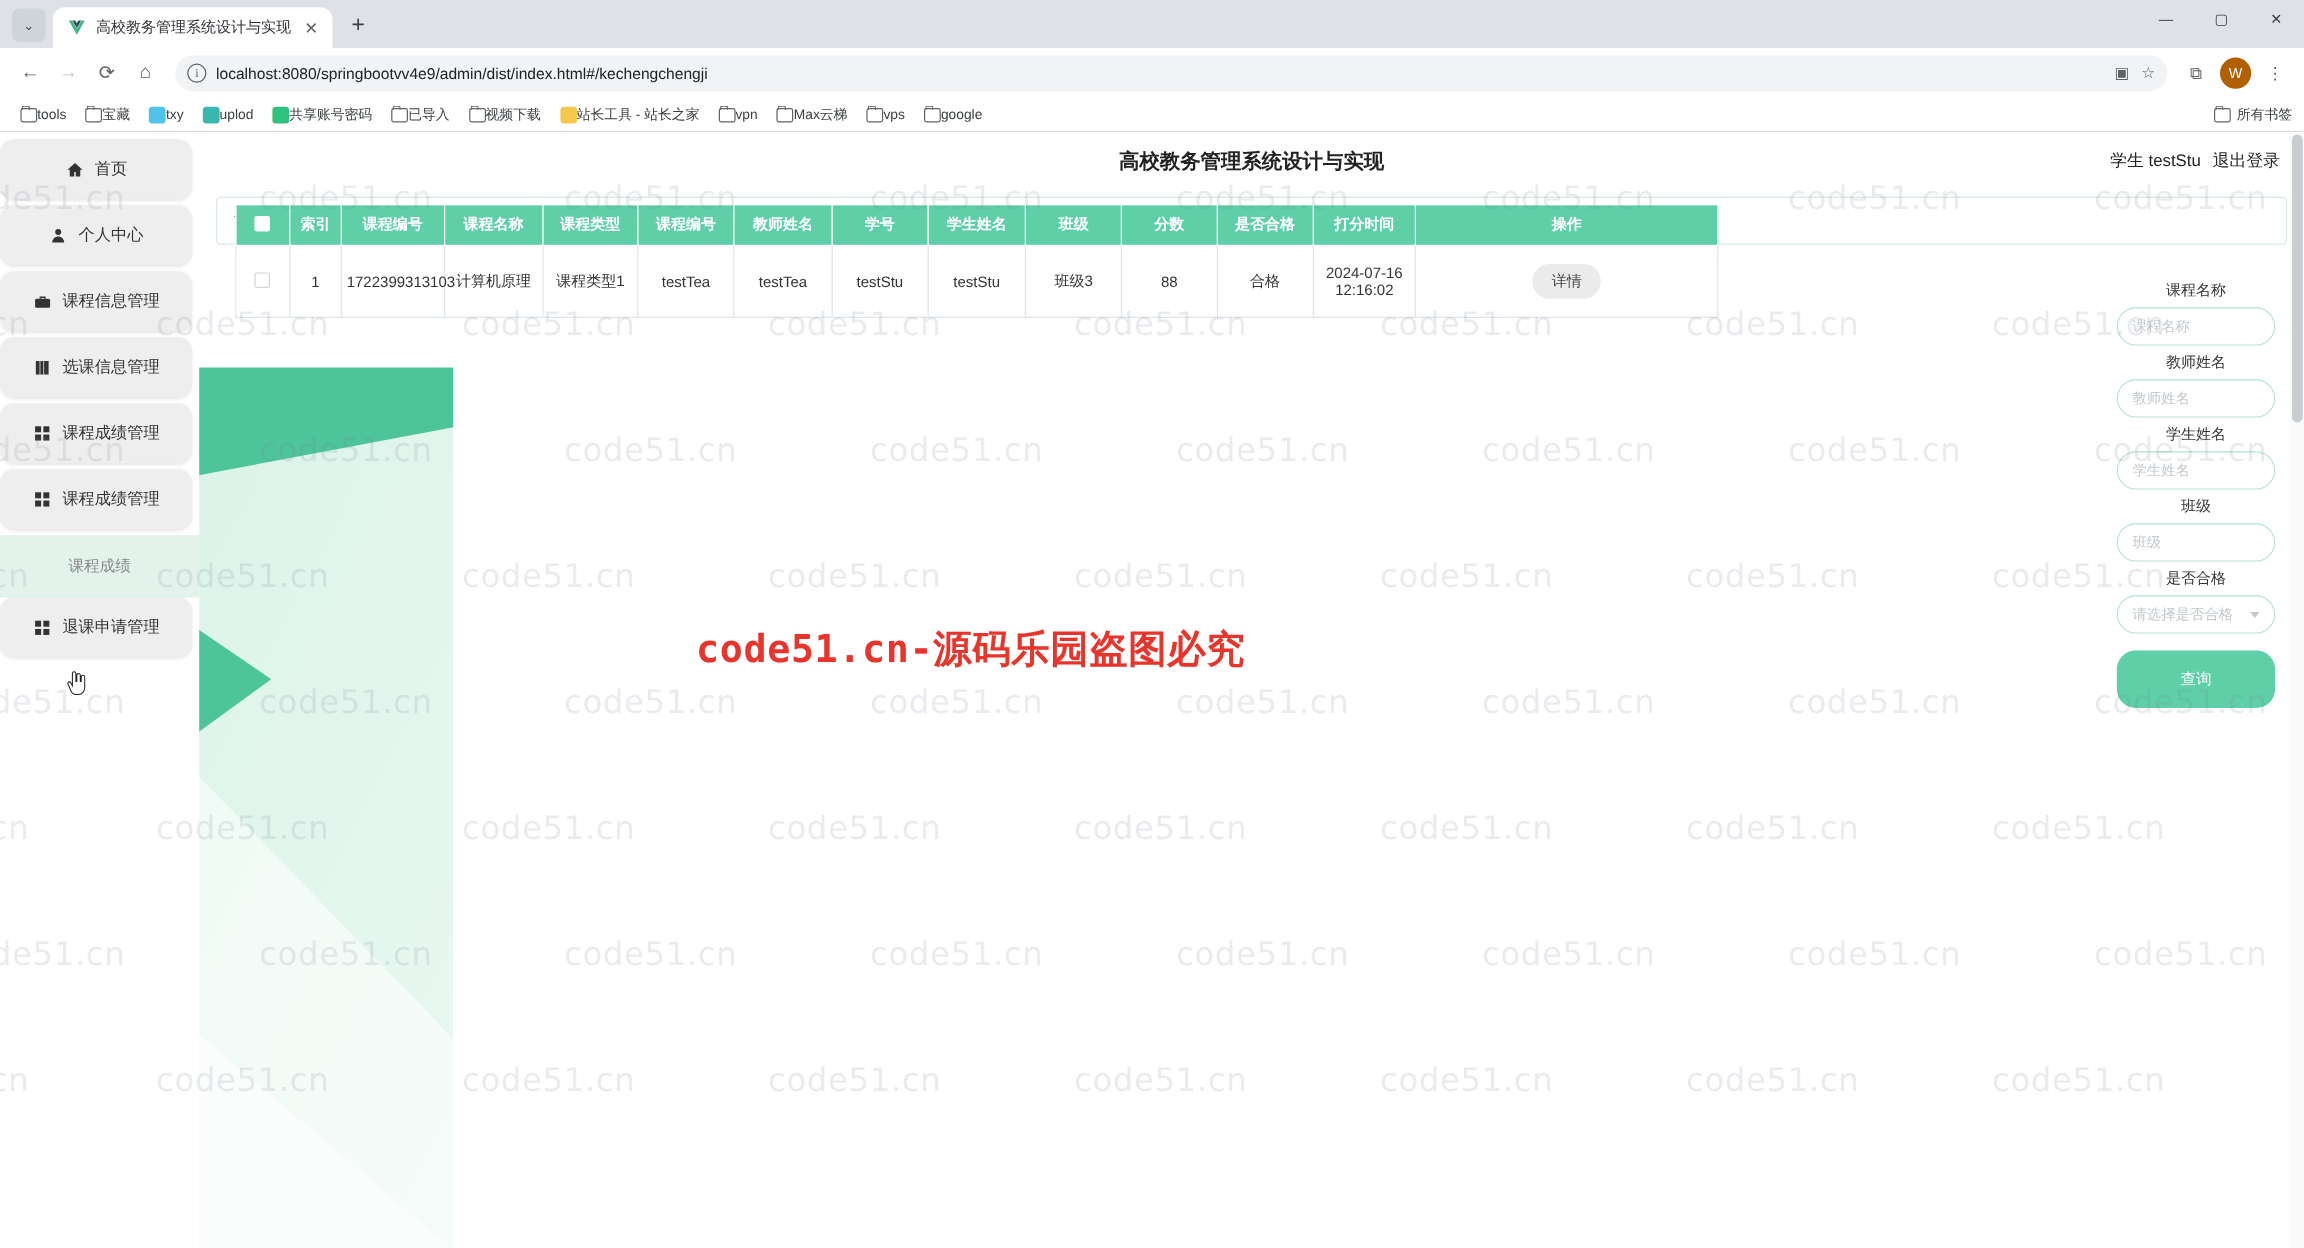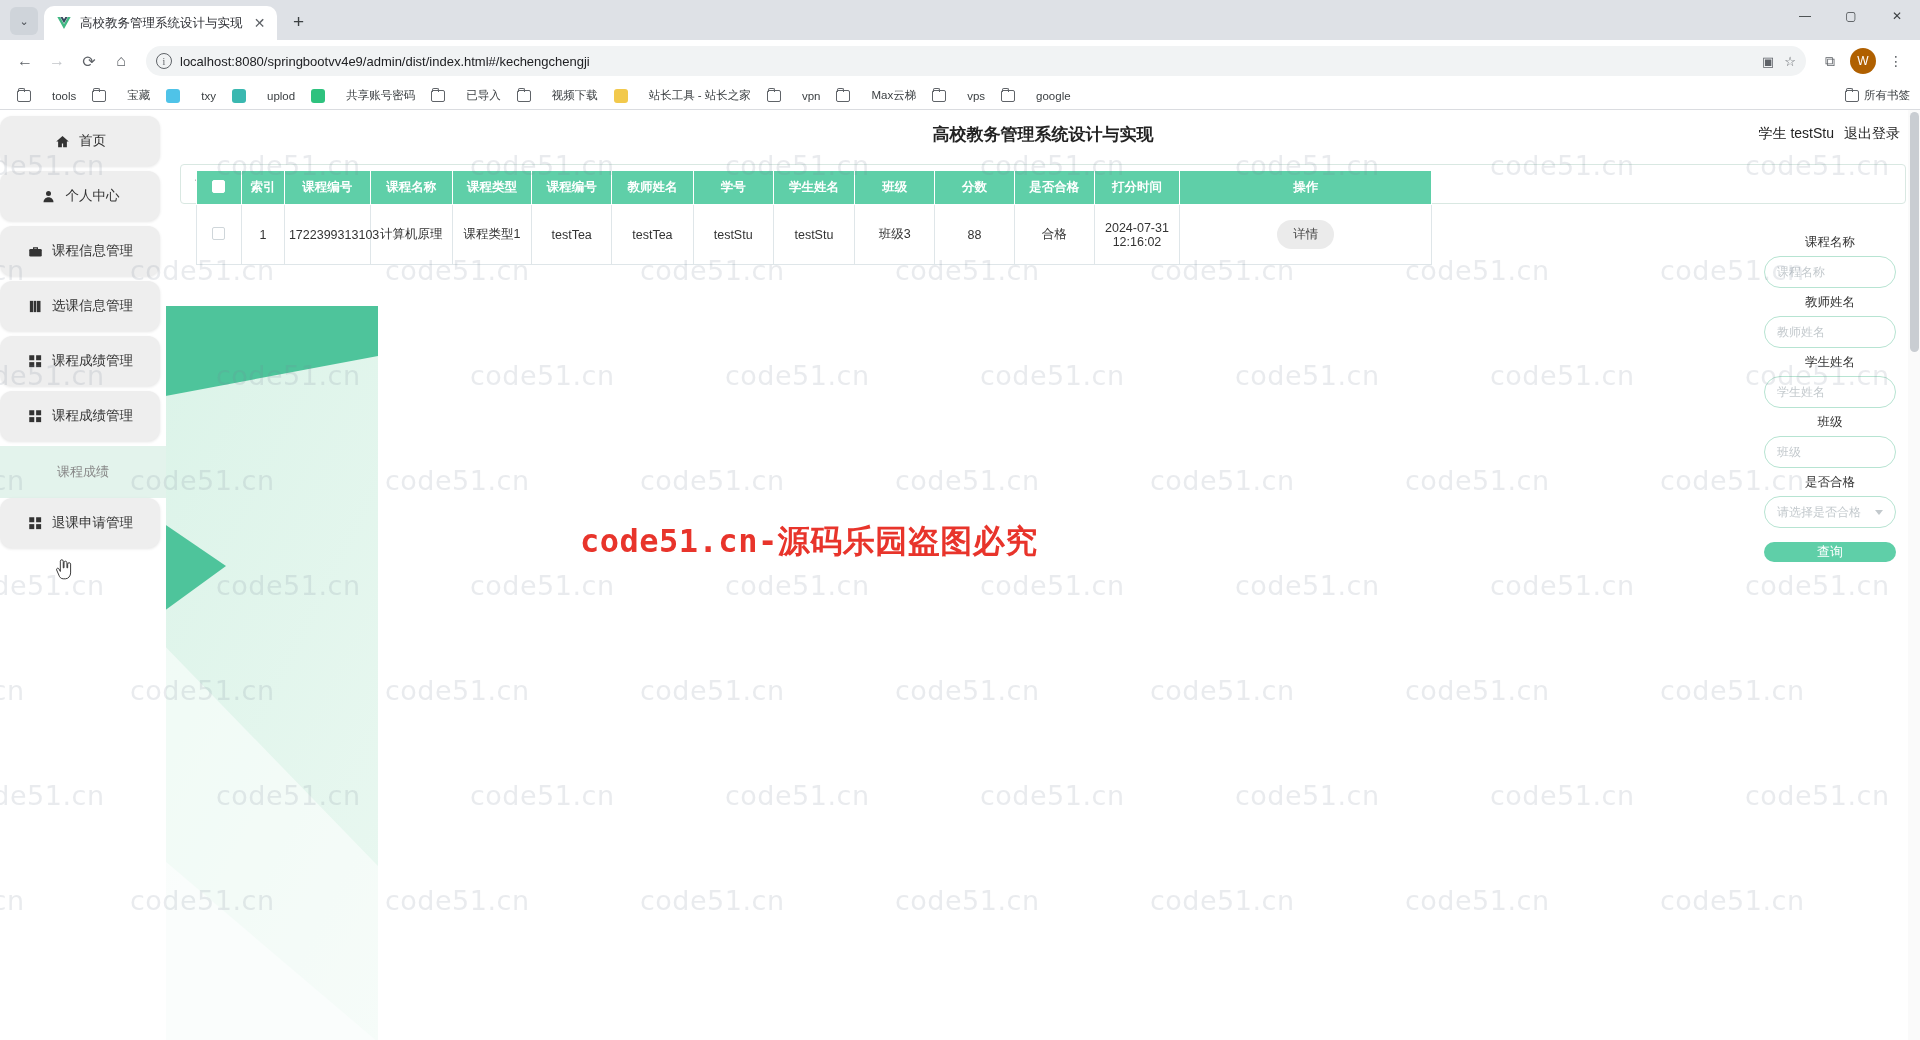--- a/index.html
+++ b/index.html
@@ -52,21 +52,21 @@
   .omni-url { font-size: 13px; color: #202124; flex: 1; white-space: nowrap; overflow: hidden; }
   .omni-icons { display: flex; gap: 10px; align-items: center; color: #5f6368; font-size: 13px; }
   .tb-icon { width: 28px; height: 28px; display:flex; align-items:center;
     justify-content:center; color:#5f6368; font-size: 14px; }
   .avatar-btn { width: 26px; height: 26px; border-radius: 50%; background:#b06000;
     color:#fff; font-size: 12px; display:flex; align-items:center; justify-content:center;
     margin: 0 4px; }
 
   .bookmarks { height: 28px; background: #fff; display: flex; align-items: center;
     padding: 0 10px; gap: 2px; border-bottom: 1px solid #dadce0; position: relative; }
-  .bm { display: flex; align-items: center; gap: 21px; padding: 3px 7px;
+  .bm { display: flex; align-items: center; gap: 0; padding: 3px 7px;
     border-radius: 4px; font-size: 11.5px; color: #3c4043; white-space: nowrap; }
   .bm-folder { width: 14px; height: 12px; flex:0 0 14px; position: relative; }
   .bm-folder::before { content:""; position:absolute; inset:0; border:1.4px solid #5f6368;
     border-radius: 2px; }
   .bm-folder::after { content:""; position:absolute; left:1px; top:-2px; width:5px; height:3px;
     border:1.4px solid #5f6368; border-bottom:none; border-radius: 2px 2px 0 0; }
   .bm-dot { width: 14px; height: 14px; border-radius: 3px; flex: 0 0 14px; }
   .bm-right { position: absolute; right: 10px; font-size: 11.5px; color:#3c4043; display:flex;
      align-items:center; gap:5px; }
 
@@ -140,21 +140,21 @@
   
   .filters { position: absolute; right: 24px; top: 118px; width: 132px; z-index: 30;
     display: flex; flex-direction: column; align-items: center; }
   .f-label { font-size: 12.5px; color: #333; margin: 6px 0 5px 0; text-align: center; }
   .f-input { width: 132px; height: 32px; border: 1px solid #b7e4d2; border-radius: 16px;
     background: #fff; font-size: 12px; color: #c3c9cd; display: flex; align-items: center;
     padding: 0 12px; }
   .f-select { justify-content: space-between; }
   .caret { width: 0; height: 0; border-left: 4px solid transparent;
     border-right: 4px solid transparent; border-top: 5px solid #c3c9cd; }
-  .f-btn { width: 132px; height: 20px; border-radius: 16px; background: #5fcfa8;
+  .f-btn { width: 132px; height: 48px; border-radius: 16px; background: #5fcfa8;
     color: #fff; font-size: 13px; display:flex; align-items:center; justify-content:center;
     margin-top: 14px; }
   .scrollbar { position: absolute; right: 0; top: 0; width: 12px; height: 930px;
     background: #fafafa; z-index: 40; }
   .scrollbar-thumb { position: absolute; right: 1px; top: 2px; width: 9px; height: 240px;
     background: #c9cdd2; border-radius: 5px; }
 </style>
 </head>
 <body>
 
@@ -409,21 +409,21 @@
               <td>1722399313103</td>
               <td>计算机原理</td>
               <td>课程类型1</td>
               <td>testTea</td>
               <td>testTea</td>
               <td>testStu</td>
               <td>testStu</td>
               <td>班级3</td>
               <td>88</td>
               <td>合格</td>
-              <td>2024-07-31 12:16:02</td>
+              <td>2024-07-16 12:16:02</td>
               <td>
                 <span class="detail-btn">详情</span>
               </td>
             </tr>
           </tbody>
         </table>
       </div>
 
       <div class="filters">
         <div class="f-label">课程名称</div>

